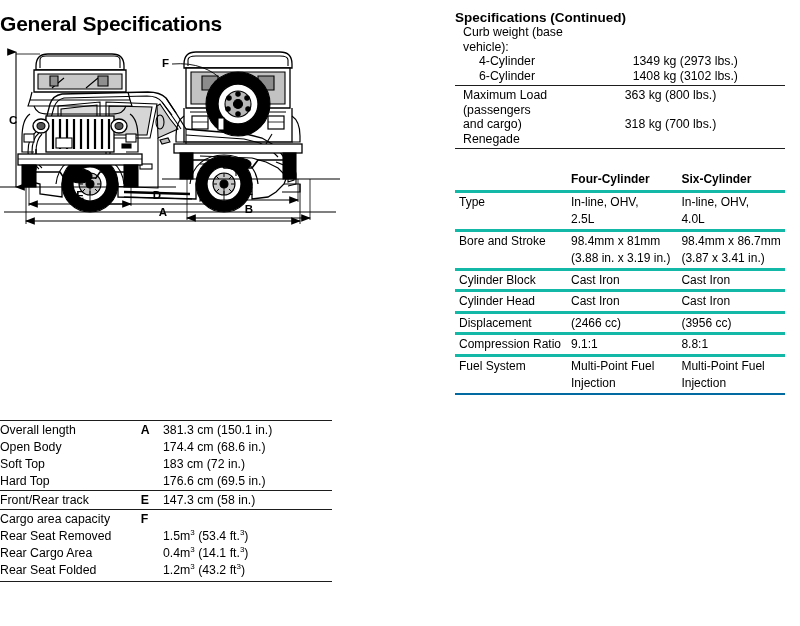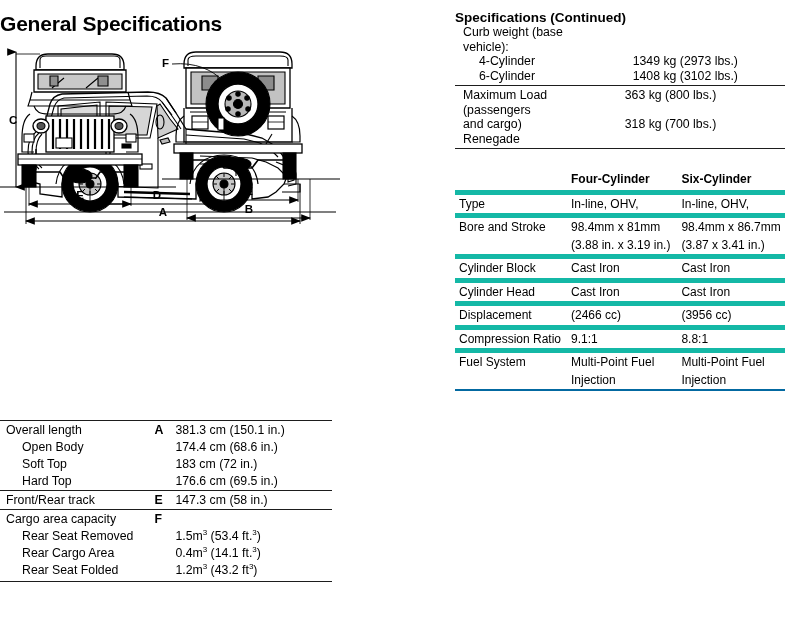--- a/index.html
+++ b/index.html
@@ -78,37 +78,37 @@
     margin-top: 22px;
     width: 330px;
     font-size: 12px;
   }
   #engine-table td { padding: 1px 0 2px 0; }
   #engine-table .c1 { width: 113px; padding-left: 4px; }
   #engine-table .c2 { width: 112px; }
   #engine-table .c3 { width: 105px; }
   #engine-table thead td { font-weight: bold; padding-bottom: 3px; }
   #engine-table tr.bordered td {
-    border-top: 5px solid #14b8a6;
+    border-top: 3px solid #14b8a6;
     padding-top: 2px;
   }
   #engine-table tr.lastline td { border-bottom: 2px solid #0369a1; }
 
   
   #dim-table {
     left: 0px;
     top: 420px;
     width: 332px;
     font-size: 12.3px;
     line-height: 15px;
   }
   #dim-table table { border-collapse: collapse; width: 332px; }
   #dim-table td { padding: 1px 0 1px 0; vertical-align: top; }
-  #dim-table .d-name { width: 140px; padding-left: 6px; }
-  #dim-table .d-name.ind { padding-left: 22px; }
+  #dim-table .d-name { width: 140px; }
+  #dim-table .d-name.ind { }
   #dim-table .d-key {
     width: 22px;
     font-weight: bold;
     text-align: left;
   }
   #dim-table .d-val { width: 168px; }
   #dim-table tr.bordered td { border-top: 1px solid #1d1d1d; padding-top: 2px; }
   #dim-table tr.endline td { border-bottom: 1px solid #1d1d1d; padding-bottom: 3px; }
 
   sup { font-size: 8px; vertical-align: super; line-height: 0; }
@@ -452,20 +452,25 @@
         <td class="c2">Four-Cylinder</td>
         <td class="c3">Six-Cylinder</td>
       </tr>
     </thead>
     <tbody>
       <tr class="bordered">
         <td class="c1">Type</td>
         <td class="c2">In-line, OHV,</td>
         <td class="c3">In-line, OHV,</td>
       </tr>
+      <tr>
+        <td class="c1"></td>
+        <td class="c2">2.5L</td>
+        <td class="c3">4.0L</td>
+      </tr>
       <tr class="bordered">
         <td class="c1">Bore and Stroke</td>
         <td class="c2">98.4mm x 81mm</td>
         <td class="c3">98.4mm x 86.7mm</td>
       </tr>
       <tr>
         <td class="c1"></td>
         <td class="c2">(3.88 in. x 3.19 in.)</td>
         <td class="c3">(3.87 x 3.41 in.)</td>
       </tr>

